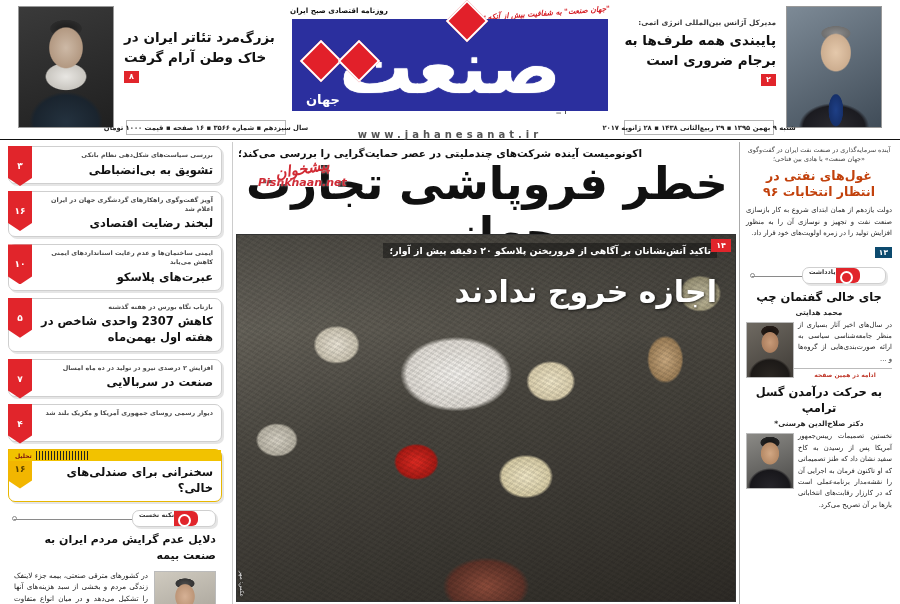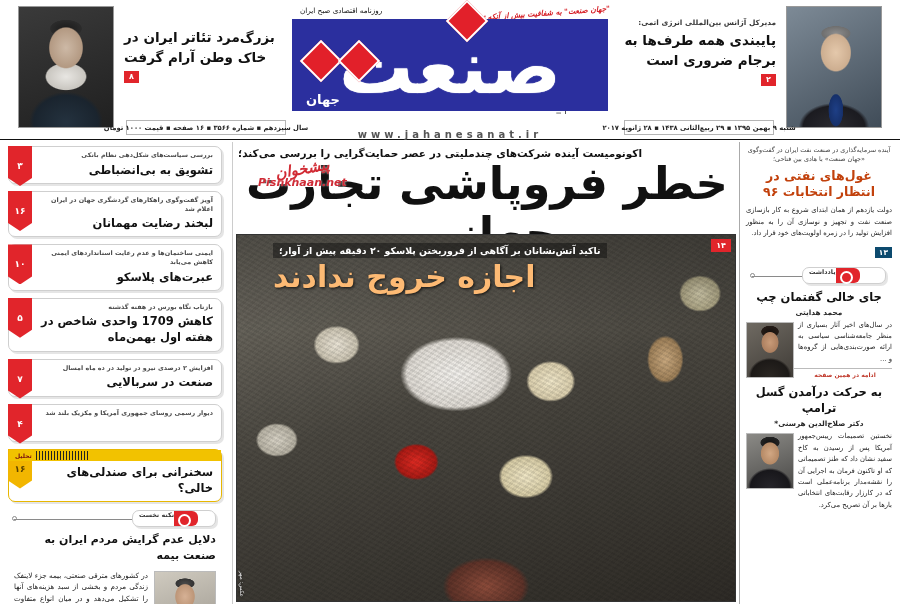--- a/index.html
+++ b/index.html
@@ -94,22 +94,22 @@
     position: absolute; left: 50%; transform: translateX(-50%);
     top: 4px; width: 332px; height: 132px;
   }
   .logo-slogan {
     position: absolute; top: 0; right: 6px;
     font-size: 7.5px; color: #d61f26; font-weight: 700;
     font-style: italic; white-space: nowrap;
     transform: rotate(-4deg); transform-origin: right top;
   }
   .logo-tagline {
-    position: absolute; top: 2px; left: 16px;
-    font-size: 7.2px; color: #111; font-weight: 400; white-space: nowrap;
+    position: absolute; top: 2px; left: 6px;
+    font-size: 7.2px; color: #111; font-weight: 700; white-space: nowrap;
   }
   .logo-box {
     position: absolute; top: 15px; left: 8px;
     width: 316px; height: 92px;
     background: #2b2f9e;
     border: 2px solid #2b2f9e;
   }
   .logo-script {
     position: absolute; inset: 0;
     color: #fff; font-size: 74px; font-weight: 700;
@@ -346,36 +346,36 @@
   .photo-grain {
     position: absolute; inset: 0;
     background:
       repeating-linear-gradient(27deg, rgba(0,0,0,.07) 0 2px, rgba(255,255,255,.04) 2px 4px),
       repeating-linear-gradient(-41deg, rgba(0,0,0,.05) 0 3px, rgba(255,255,255,.03) 3px 6px);
     mix-blend-mode: multiply;
   }
   .photo-dark { position:absolute; inset:0; background: linear-gradient(180deg, rgba(0,0,0,.34) 0%, rgba(0,0,0,0) 26%); }
   .photo-cap {
     position: absolute; right: 8px; left: 0; top: 4px;
-    text-align: left; z-index: 4;
-    padding: 0 36px;
+    text-align: right; z-index: 4;
+    padding: 0 10px;
   }
   .photo-kicker {
     display: inline-block;
     font-size: 9.4px; font-weight: 700; color: #fff;
     background: rgba(10,10,10,.45);
     padding: 1px 6px;
     line-height: 1.4;
     white-space: nowrap;
   }
   .photo-title {
-    font-size: 30px; font-weight: 700; color: #fdba74;
+    font-size: 30px; font-weight: 700; color: #ffffff;
     line-height: 1.18; letter-spacing: -0.8px;
     text-shadow: 1px 1px 3px rgba(0,0,0,.75);
-    margin-top: 1px;
+    margin-top: 16px;
   }
   .photo-pagebox {
     position: absolute; right: 4px; top: 4px;
     background: #e1252b; color:#fff; z-index: 5;
     font-size: 8px; font-weight: 700; padding: 2px 5px;
   }
   .photo-credit {
     position: absolute; left: 2px; bottom: 4px; z-index: 5;
     font-size: 5.6px; color: #f0f0f0;
     writing-mode: vertical-rl;
@@ -489,33 +489,33 @@
 
     <div class="side-item">
       <div class="side-num">۳</div>
       <div class="side-kicker">بررسی سیاست‌های شکل‌دهی نظام بانکی</div>
       <div class="side-title">تشویق به بی‌انضباطی</div>
     </div>
 
     <div class="side-item">
       <div class="side-num">۱۶</div>
       <div class="side-kicker">آویز گفت‌وگوی راهکارهای گردشگری جهان در ایران اعلام شد</div>
-      <div class="side-title">لبخند رضایت مهمانان</div>
+      <div class="side-title">لبخند رضایت اقتصادی</div>
     </div>
 
     <div class="side-item">
       <div class="side-num">۱۰</div>
       <div class="side-kicker">ایمنی ساختمان‌ها و عدم رعایت استانداردهای ایمنی کاهش می‌یابد</div>
       <div class="side-title">عبرت‌های پلاسکو</div>
     </div>
 
     <div class="side-item">
       <div class="side-num">۵</div>
       <div class="side-kicker">بازتاب نگاه بورس در هفته گذشته</div>
-      <div class="side-title">کاهش 1709 واحدی شاخص در هفته اول بهمن‌ماه</div>
+      <div class="side-title">کاهش 2307 واحدی شاخص در هفته اول بهمن‌ماه</div>
     </div>
 
     <div class="side-item">
       <div class="side-num">۷</div>
       <div class="side-kicker">افزایش ۲ درصدی نیرو در تولید در ده ماه امسال</div>
       <div class="side-title">صنعت در سربالایی</div>
     </div>
 
     <div class="side-item">
       <div class="side-num">۴</div>

